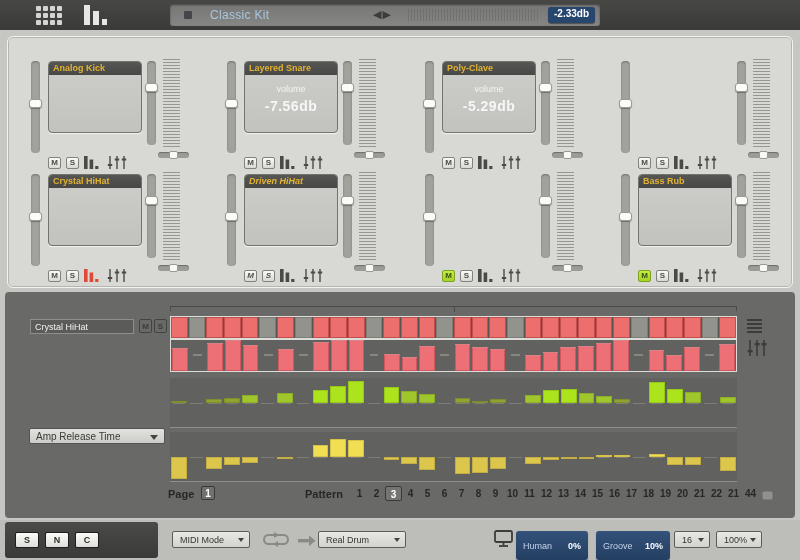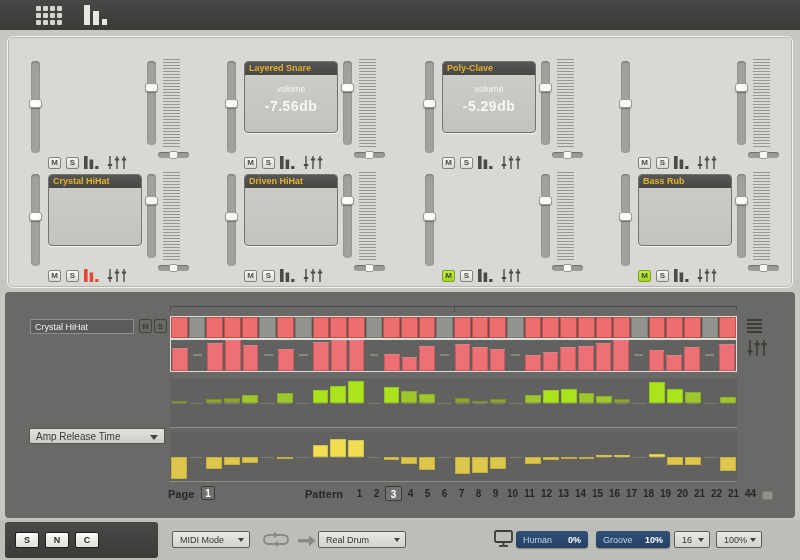--- a/index.html
+++ b/index.html
@@ -121,21 +121,21 @@
     border:1px solid #5c5c58; border-radius:2px; font-size:9px; color:#34342f; padding:3px 16px 0 7px; }
   .tb-select .car { position:absolute; right:5px; top:6px; width:0; height:0;
     border-left:3.5px solid transparent; border-right:3.5px solid transparent; border-top:4.5px solid #44443f; }
   #midi-select { left:172px; width:78px; }
   #time-select { left:318px; width:88px; }
   #steps-select { left:674px; width:36px; }
   #zoom-select { left:716px; width:46px; }
   #loop-icon { position:absolute; left:262px; top:12px; }
   #flow-arrow-icon { position:absolute; left:298px; top:13px; }
   #monitor-icon { position:absolute; left:494px; top:10px; }
-  .pill { position:absolute; top:11px; height:17px; background:linear-gradient(#33517a,#243f62);
+  .pill { position:absolute; top:11px; height:29px; background:linear-gradient(#33517a,#243f62);
     border-radius:3px; display:flex; align-items:center; justify-content:space-between;
     padding:0 7px; box-shadow:0 1px 1px rgba(0,0,0,.3); }
   .pill .pl { color:#c3d5ea; font-size:9px; }
   .pill .pv { color:#fff; font-size:9px; font-weight:bold; margin-left:8px; }
   #human-pill { left:516px; width:72px; }
   #groove-pill { left:596px; width:74px; }
 </style>
 </head>
 <body>
 
@@ -154,27 +154,38 @@
       <i></i>
       <i></i>
   </div>
   <div id="meter-logo">
     <svg width="26" height="20" viewBox="0 0 26 20">
       <rect x="0" y="0" width="6" height="20" fill="#e6e6e2"></rect>
       <rect x="9" y="6" width="6" height="14" fill="#e6e6e2"></rect>
       <rect x="18" y="14" width="5" height="6" fill="#e6e6e2"></rect>
     </svg>
   </div>
+  <div id="kit-panel">
+    <span id="kit-stop"></span>
+    <span id="kit-name">Classic Kit</span>
+    <span id="kit-arrows"><span>◀</span><span>▶</span></span>
+    <span id="kit-ruler"></span>
+    <span id="master-db">-2.33db</span>
+  </div>
 </div>
 
 <div id="pads-panel">
   <div id="pads-grid">
       <div class="cell" style="left: 23px; top: 22px;">
         <div class="vtrack" style="left: 0px; top: 2px; width: 9px; height: 92px;"></div>
         <div class="vhandle" style="left: -2px; top: 40px;"></div>
+        <div class="pad">
+          <div class="pad-head">Analog Kick</div>
+          <div class="pad-body"></div>
+        </div>
         <div class="vtrack" style="left: 116px; top: 2px; width: 9px; height: 84px;"></div>
         <div class="vhandle" style="left: 114px; top: 24px;"></div>
         <div class="ruler"></div>
         <div class="pan"></div>
         <div class="pan-h"></div>
         <div class="btn-row">
           <div class="ms-btn">M</div>
           <div class="ms-btn">S</div>
           <span class="icon-box">
             <svg width="18" height="13" viewBox="0 0 18 13">
@@ -326,21 +337,21 @@
               <line x1="3" y1="0" x2="3" y2="13" stroke="#4a4a46" stroke-width="1.4"></line>
               <rect x="0.8" y="8" width="4.4" height="2" fill="#4a4a46"></rect>
               <line x1="10" y1="0" x2="10" y2="13" stroke="#4a4a46" stroke-width="1.4"></line>
               <rect x="7.8" y="2.5" width="4.4" height="2" fill="#4a4a46"></rect>
               <line x1="17" y1="0" x2="17" y2="13" stroke="#4a4a46" stroke-width="1.4"></line>
               <rect x="14.8" y="2.5" width="4.4" height="2" fill="#4a4a46"></rect>
             </svg>
           </span>
         </div>
       </div>
-      <div class="cell" style="left: 219px; top: 135px;">
+      <div class="cell" style="left: 219px; top: 135px; font-style: italic;">
         <div class="vtrack" style="left: 0px; top: 2px; width: 9px; height: 92px;"></div>
         <div class="vhandle" style="left: -2px; top: 40px;"></div>
         <div class="pad">
           <div class="pad-head">Driven HiHat</div>
           <div class="pad-body"></div>
         </div>
         <div class="vtrack" style="left: 116px; top: 2px; width: 9px; height: 84px;"></div>
         <div class="vhandle" style="left: 114px; top: 24px;"></div>
         <div class="ruler"></div>
         <div class="pan"></div>

